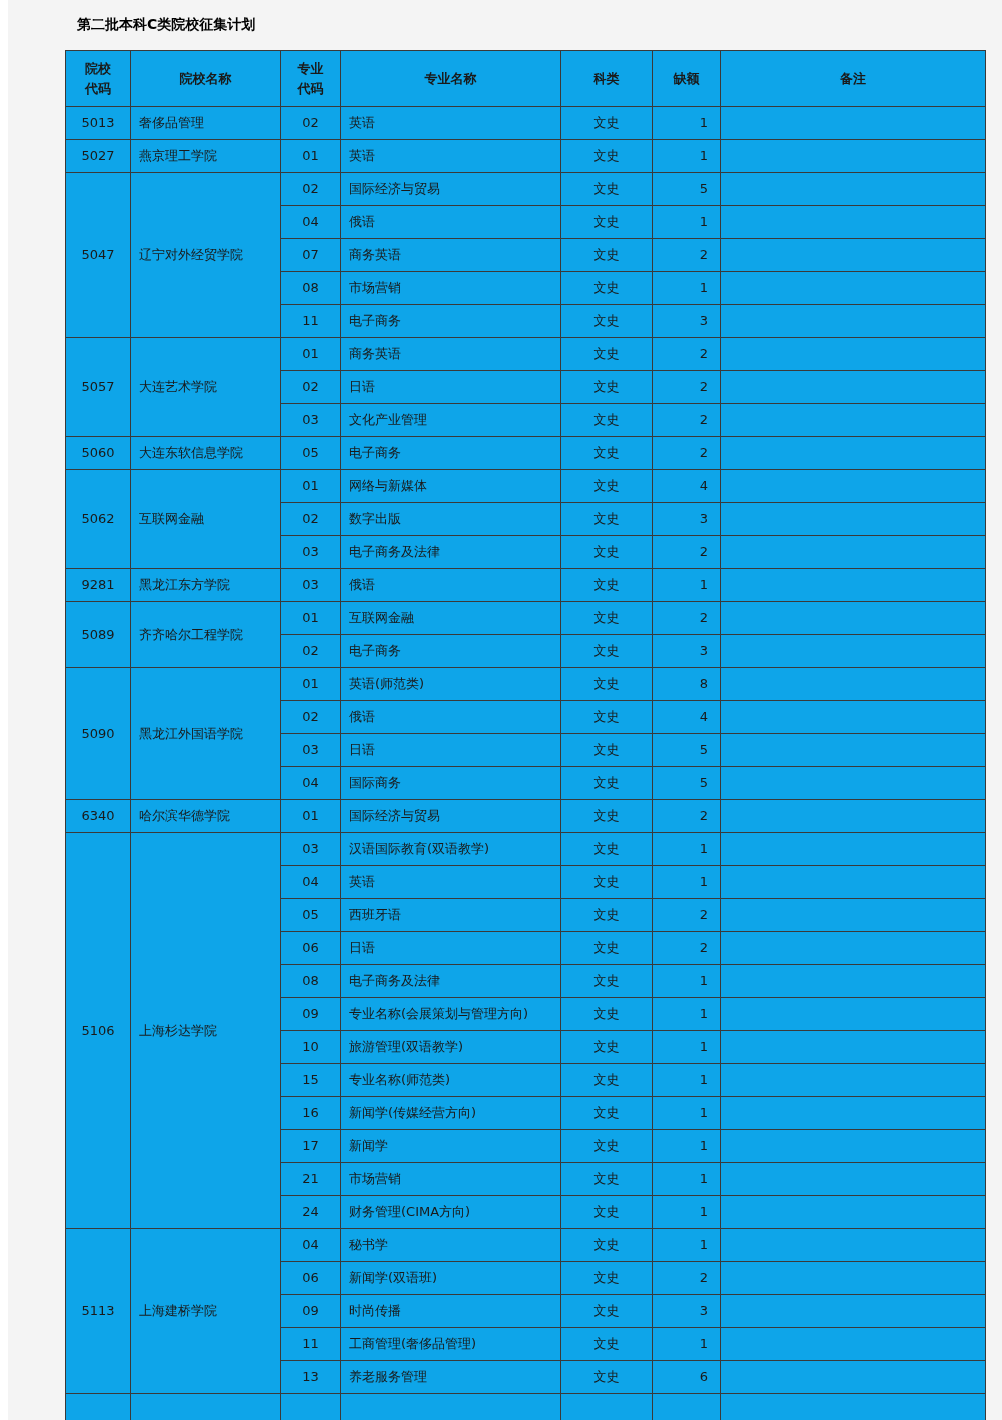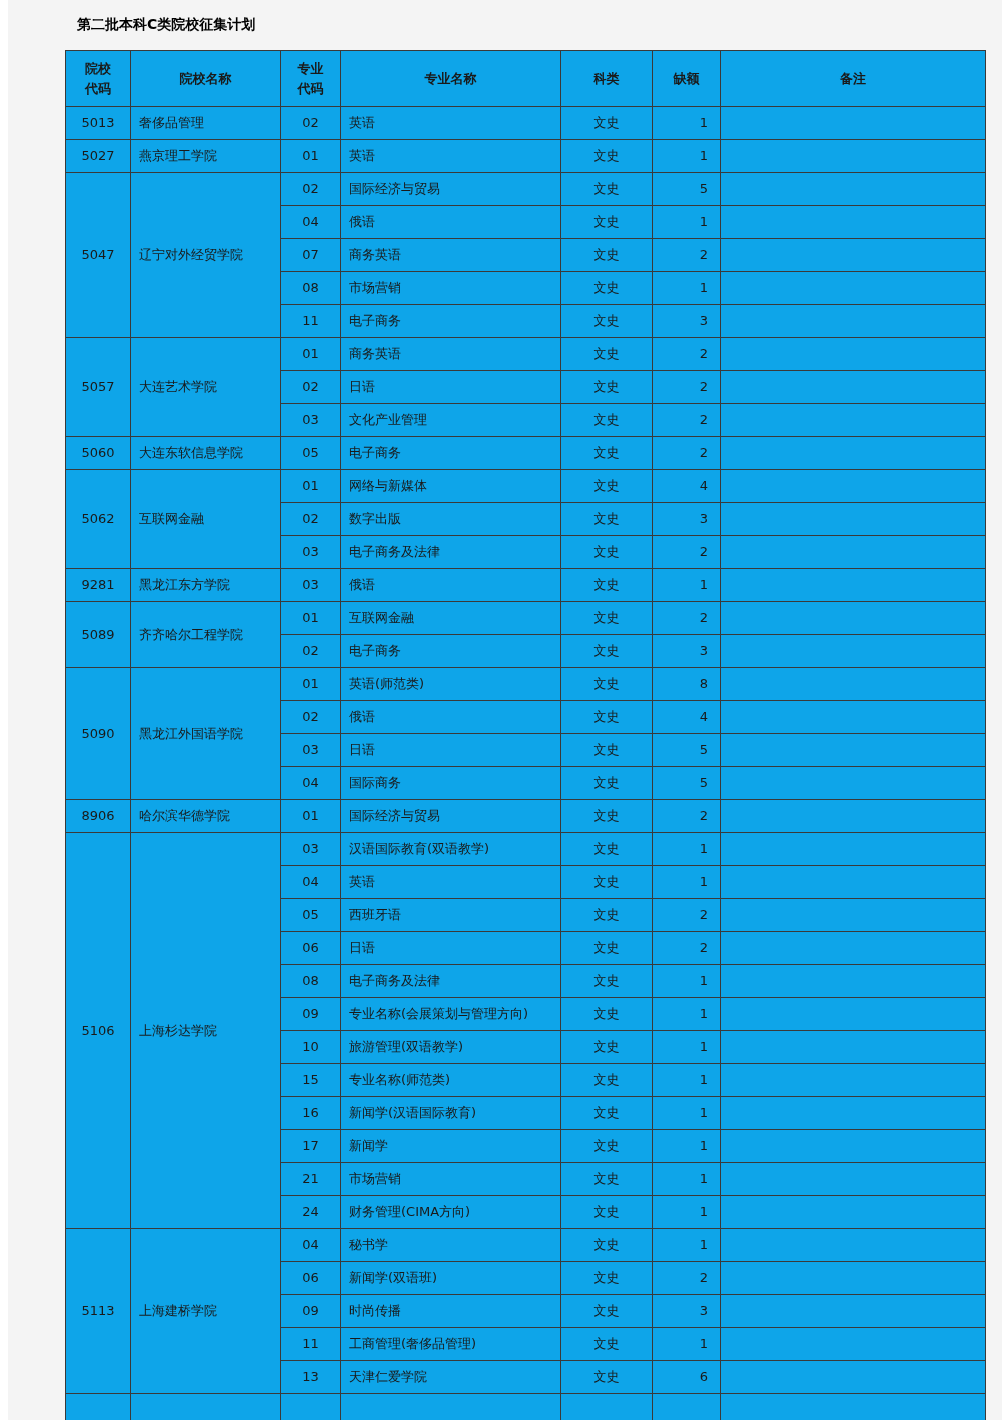--- a/index.html
+++ b/index.html
@@ -245,21 +245,21 @@
         <td class="c-left"></td>
       </tr>
       <tr>
         <td class="c-center">04</td>
         <td class="c-left">国际商务</td>
         <td class="c-center">文史</td>
         <td class="c-right">5</td>
         <td class="c-left"></td>
       </tr>
       <tr>
-        <td class="c-center">8906</td>
+        <td class="c-center">6340</td>
         <td class="c-left">哈尔滨华德学院</td>
         <td class="c-center">01</td>
         <td class="c-left">国际经济与贸易</td>
         <td class="c-center">文史</td>
         <td class="c-right">2</td>
         <td class="c-left"></td>
       </tr>
       <tr>
         <td rowspan="12" class="c-center">5106</td>
         <td rowspan="12" class="c-left">上海杉达学院</td>
@@ -313,21 +313,21 @@
       </tr>
       <tr>
         <td class="c-center">15</td>
         <td class="c-left">专业名称(师范类)</td>
         <td class="c-center">文史</td>
         <td class="c-right">1</td>
         <td class="c-left"></td>
       </tr>
       <tr>
         <td class="c-center">16</td>
-        <td class="c-left">新闻学(汉语国际教育)</td>
+        <td class="c-left">新闻学(传媒经营方向)</td>
         <td class="c-center">文史</td>
         <td class="c-right">1</td>
         <td class="c-left"></td>
       </tr>
       <tr>
         <td class="c-center">17</td>
         <td class="c-left">新闻学</td>
         <td class="c-center">文史</td>
         <td class="c-right">1</td>
         <td class="c-left"></td>
@@ -371,21 +371,21 @@
       </tr>
       <tr>
         <td class="c-center">11</td>
         <td class="c-left">工商管理(奢侈品管理)</td>
         <td class="c-center">文史</td>
         <td class="c-right">1</td>
         <td class="c-left"></td>
       </tr>
       <tr>
         <td class="c-center">13</td>
-        <td class="c-left">天津仁爱学院</td>
+        <td class="c-left">养老服务管理</td>
         <td class="c-center">文史</td>
         <td class="c-right">6</td>
         <td class="c-left"></td>
       </tr>
       <tr>
         <td class="c-center"></td>
         <td class="c-center"></td>
         <td class="c-center"></td>
         <td class="c-center"></td>
         <td class="c-center"></td>

